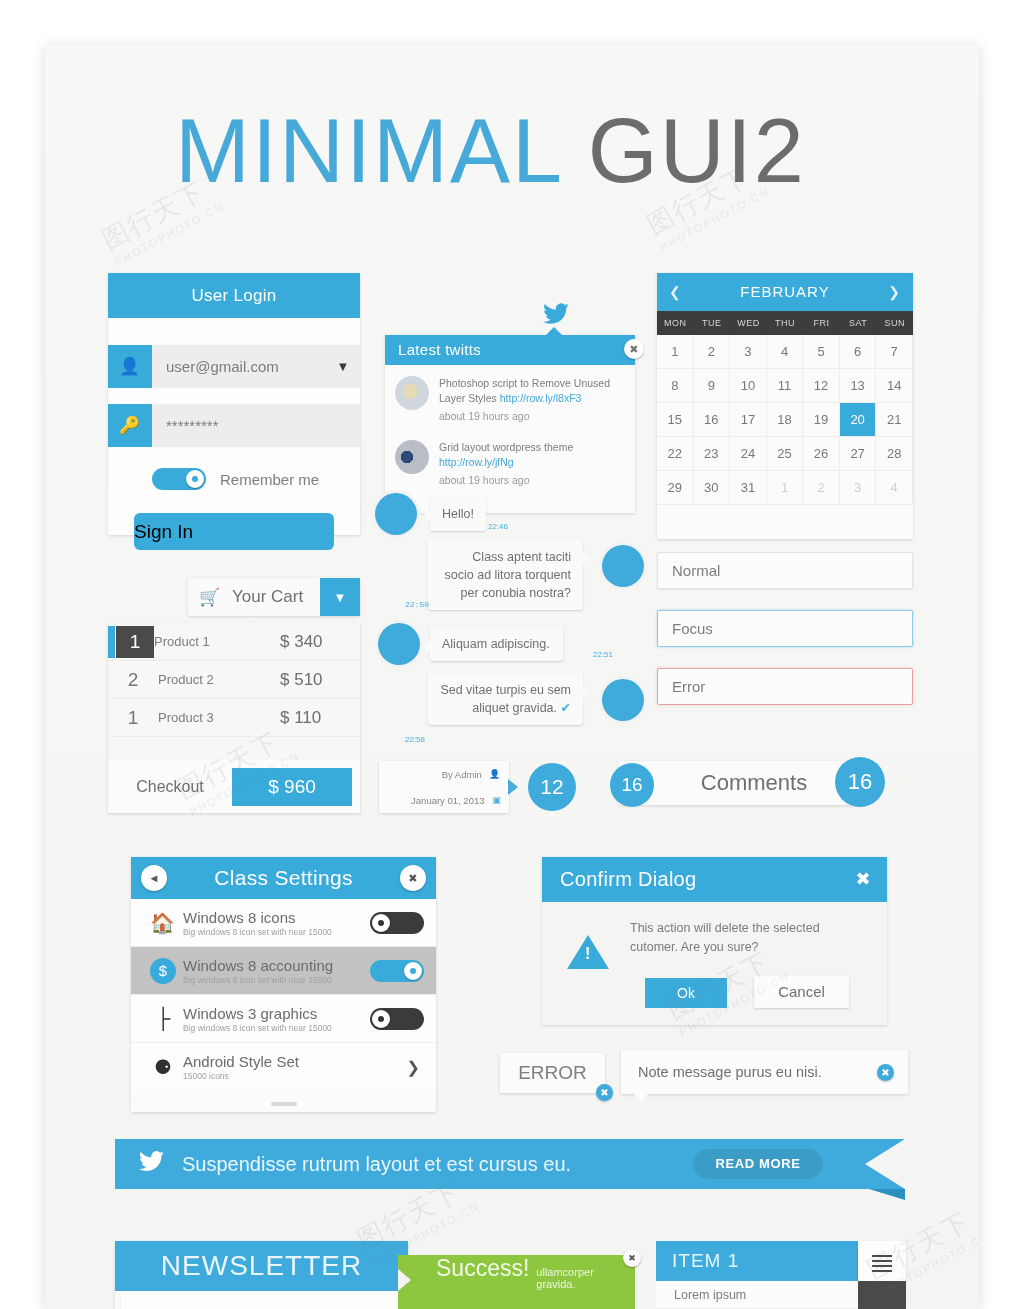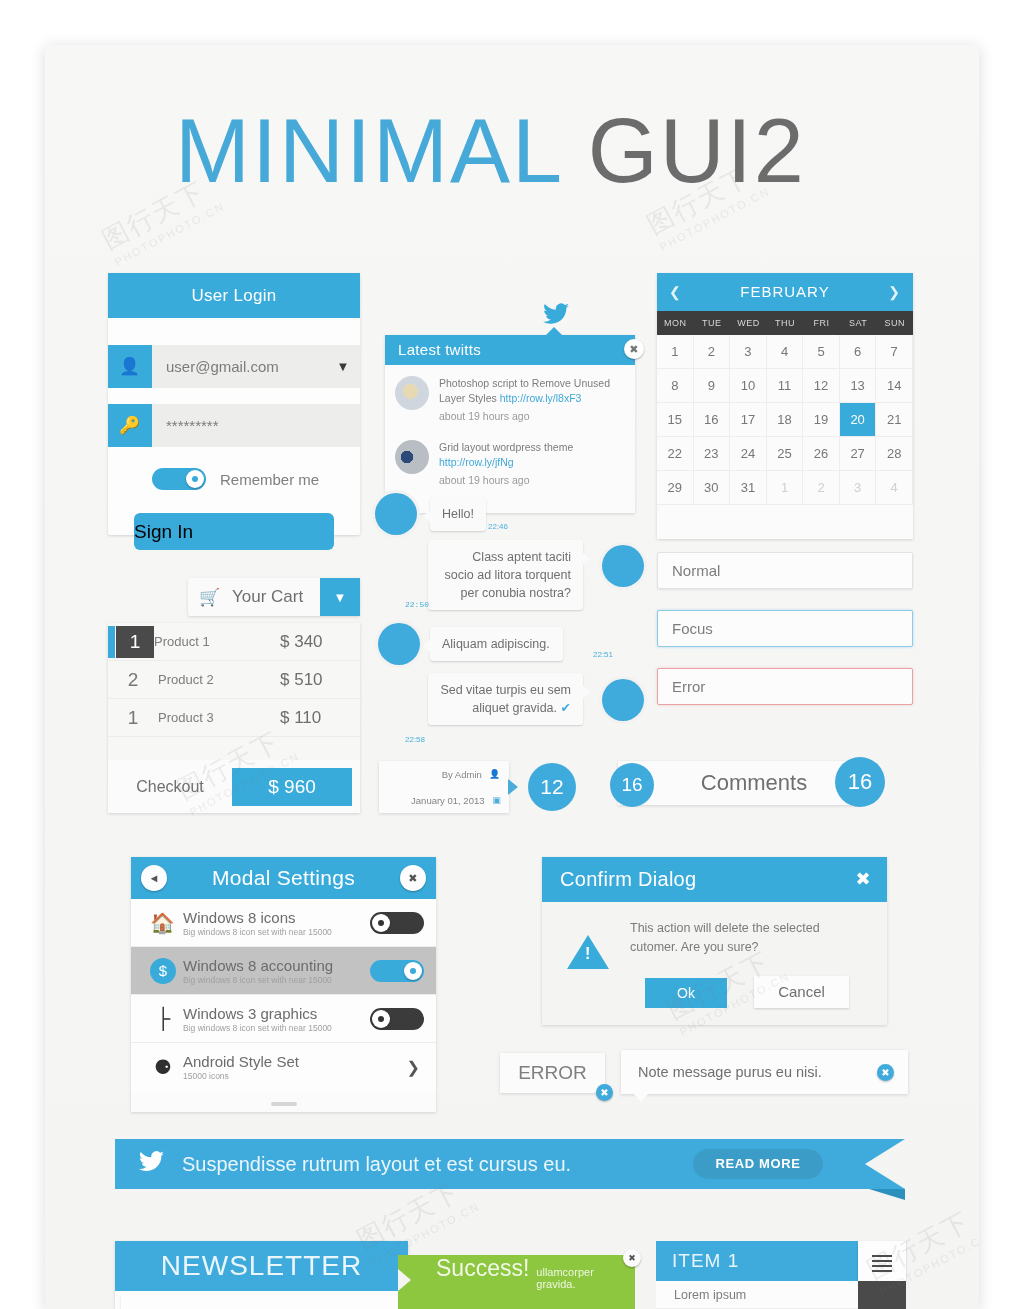--- a/index.html
+++ b/index.html
@@ -434,21 +434,21 @@
   <div class="badge-circ" style="left:483px; top:718px; width:48px; height:48px; line-height:48px; font-size:21px;">12</div>
   <div id="cbtn">
     <span class="lbl">Comments</span>
   </div>
   <div class="badge-circ" style="left:565px; top:718px; width:44px; height:44px; line-height:44px; font-size:19px;">16</div>
   <div class="badge-circ" style="left:790px; top:712px; width:50px; height:50px; line-height:50px; font-size:22px;">16</div>
 
   <div class="panel" id="modal">
     <div class="bluehdr hd">
       <span class="rb back">◄</span>
-      <span>Modal Settings</span>
+      <span>Class Settings</span>
       <span class="rb close">✖</span>
     </div>
     <div class="row">
       <div class="ic">🏠</div>
       <div class="tx">
           <div class="t1">Windows 8 icons</div>
         <div class="t2">Big windows 8 icon set with near 15000</div>
         </div>
       <span class="toggle off">
           <span class="knob"></span>

